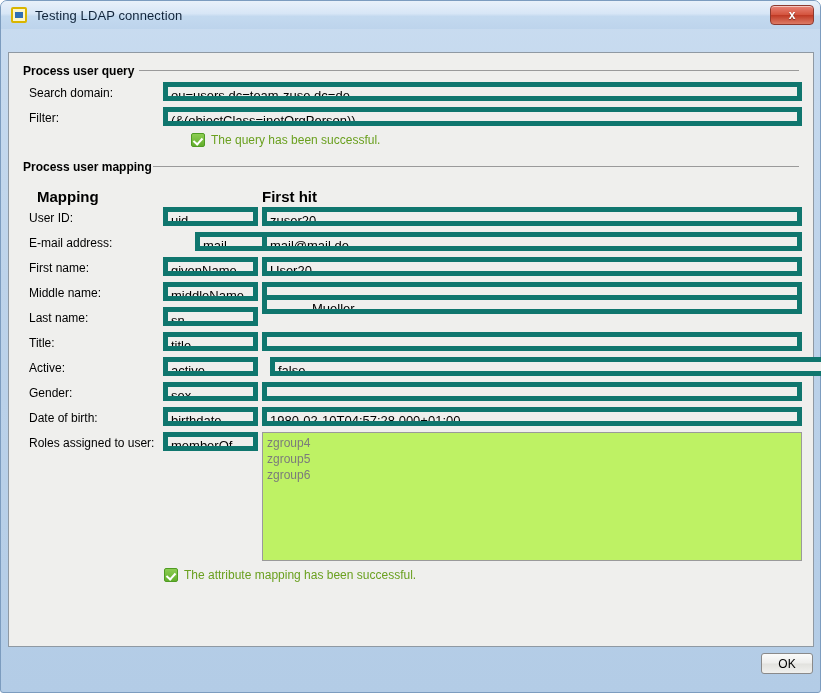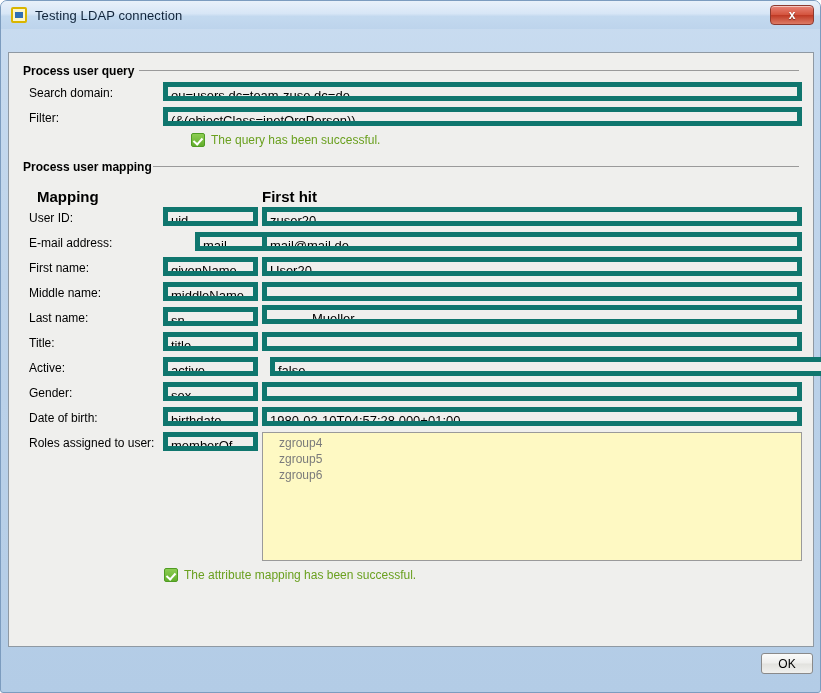--- a/index.html
+++ b/index.html
@@ -174,26 +174,26 @@
     font-size: 13px;
     color: #000;
     padding: 0 3px;
     line-height: 17px;
     white-space: nowrap;
     overflow: hidden;
   }
   .textarea {
     position: absolute;
     box-sizing: border-box;
-    background: #fef9c3;
+    background: #bef264;
     border: 1px solid #9a9a9a;
     font-family: "Liberation Sans", sans-serif;
     font-size: 12px;
     color: #7b7b7b;
-    padding: 2px 16px;
+    padding: 2px 4px;
     overflow: hidden;
   }
   .textarea .line { line-height: 16px; }
 
   .status {
     position: absolute;
     display: flex;
     align-items: center;
     white-space: nowrap;
   }
@@ -297,21 +297,21 @@
     <div class="field-label" style="left:20px; top:208px;">First name:</div>
     <div class="textfield" style="left:154px; top:204px; width:95px;">givenName</div>
     <div class="textfield" style="left:253px; top:204px; width:540px;">User20</div>
 
     <div class="field-label" style="left:20px; top:233px;">Middle name:</div>
     <div class="textfield" style="left:154px; top:229px; width:95px;">middleName</div>
     <div class="textfield" style="left:253px; top:229px; width:540px;"></div>
 
     <div class="field-label" style="left:20px; top:258px;">Last name:</div>
     <div class="textfield" style="left:154px; top:254px; width:95px;">sn</div>
-    <div class="textfield" style="left:253px; top:252px; width:540px;padding-left:45px;">Mueller</div>
+    <div class="textfield" style="left:253px; top:242px; width:540px;padding-left:45px;">Mueller</div>
 
     <div class="field-label" style="left:20px; top:283px;">Title:</div>
     <div class="textfield" style="left:154px; top:279px; width:95px;">title</div>
     <div class="textfield" style="left:253px; top:279px; width:540px;"></div>
 
     <div class="field-label" style="left:20px; top:308px;">Active:</div>
     <div class="textfield" style="left:154px; top:304px; width:95px;">active</div>
     <div class="textfield" style="left:261px; top:304px; width:576px;">false</div>
 
     <div class="field-label" style="left:20px; top:333px;">Gender:</div>

